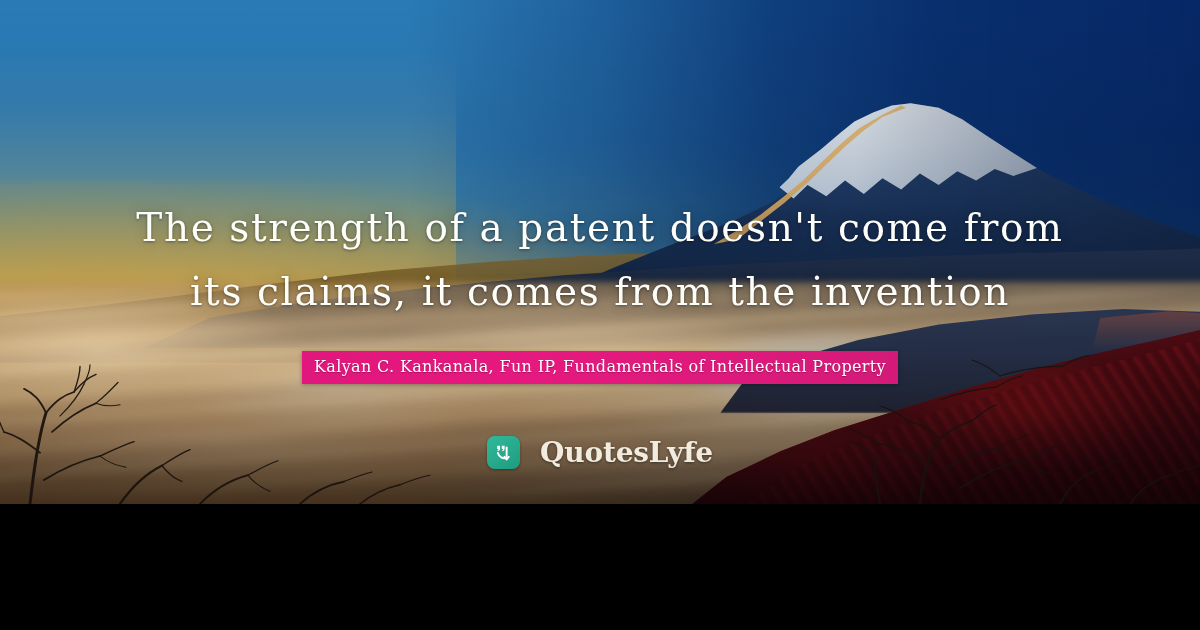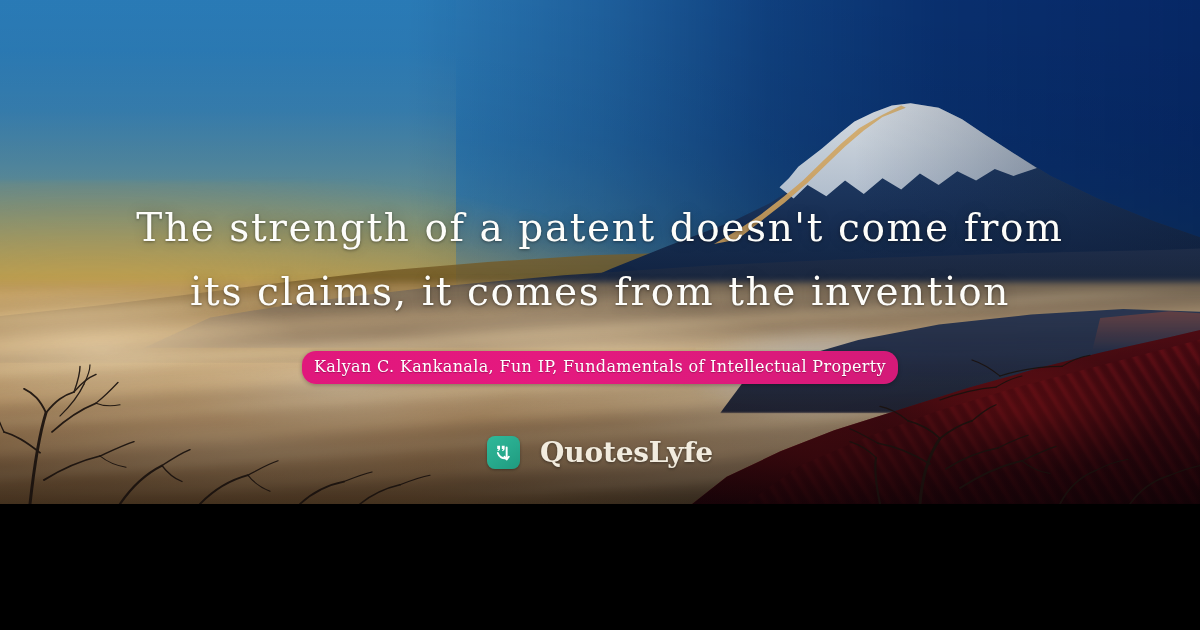--- a/index.html
+++ b/index.html
@@ -373,21 +373,20 @@
     background: linear-gradient(to right, #e0177c 0%, #e5197f 40%, #dd1a7c 72%, #d41a78 100%);
     color: #ffffff;
     font-family: "DejaVu Serif", "Liberation Serif", serif;
     font-size: 16px;
     line-height: 22px;
     letter-spacing: 0.35px;
     padding: 5px 12px 6px 12px;
     text-shadow: 0 1px 1px rgba(0,0,0,0.28);
     box-shadow: 0 1px 4px rgba(0,0,0,0.30);
     white-space: nowrap;
-    border-radius: 14px;
   }
 
   
   .logo {
     position: absolute;
     bottom: 35px;
     left: 0;
     right: 0;
     display: flex;
     align-items: center;

